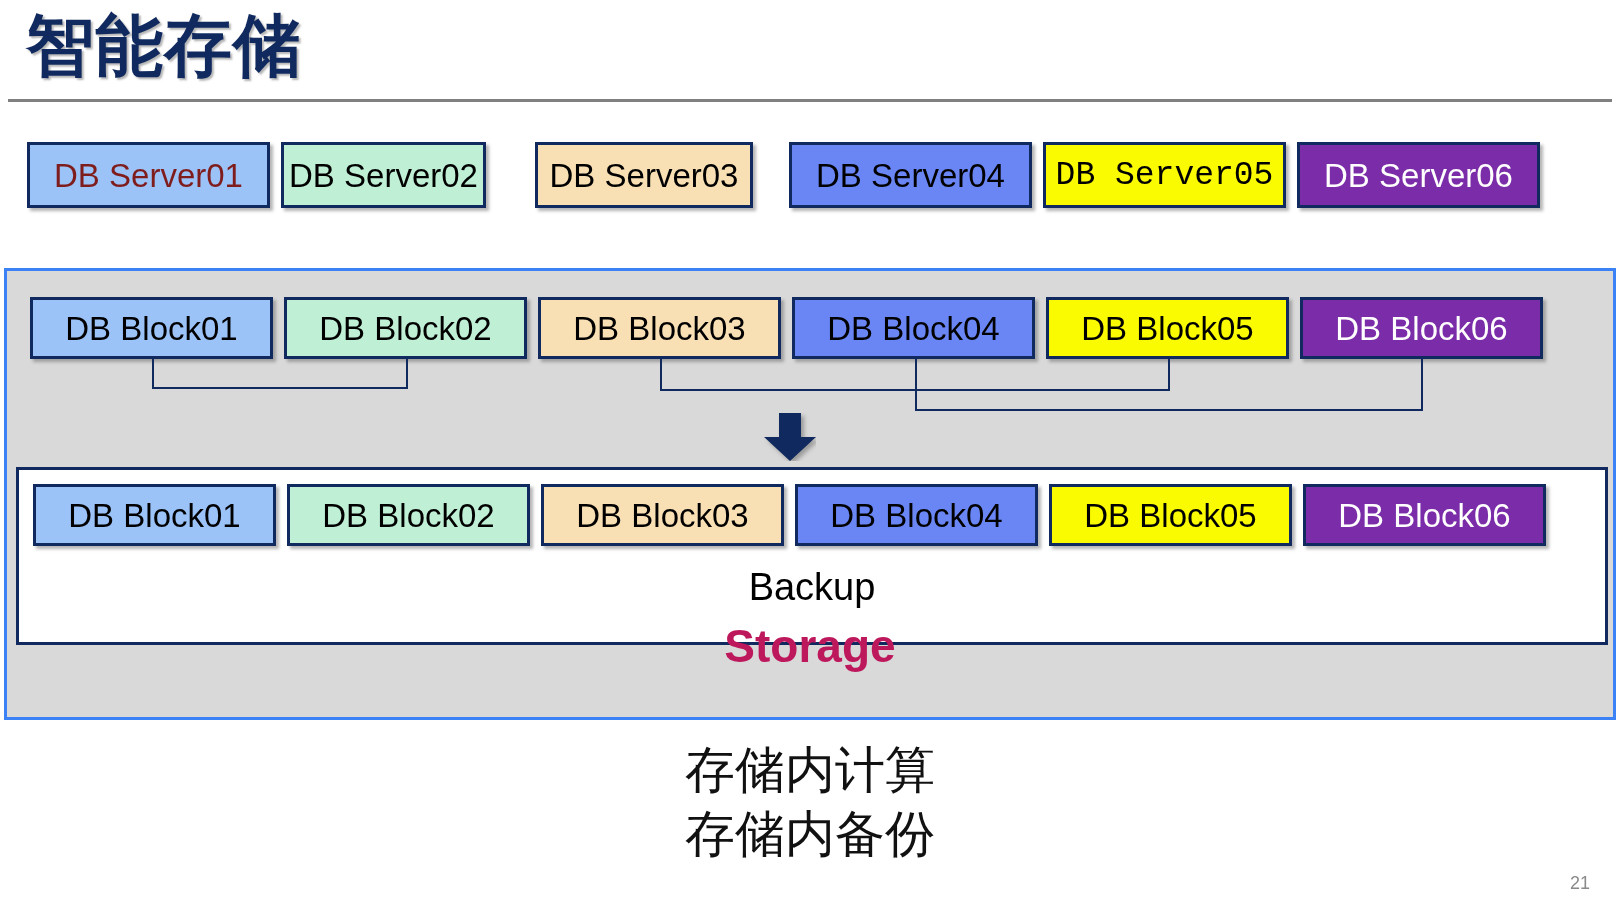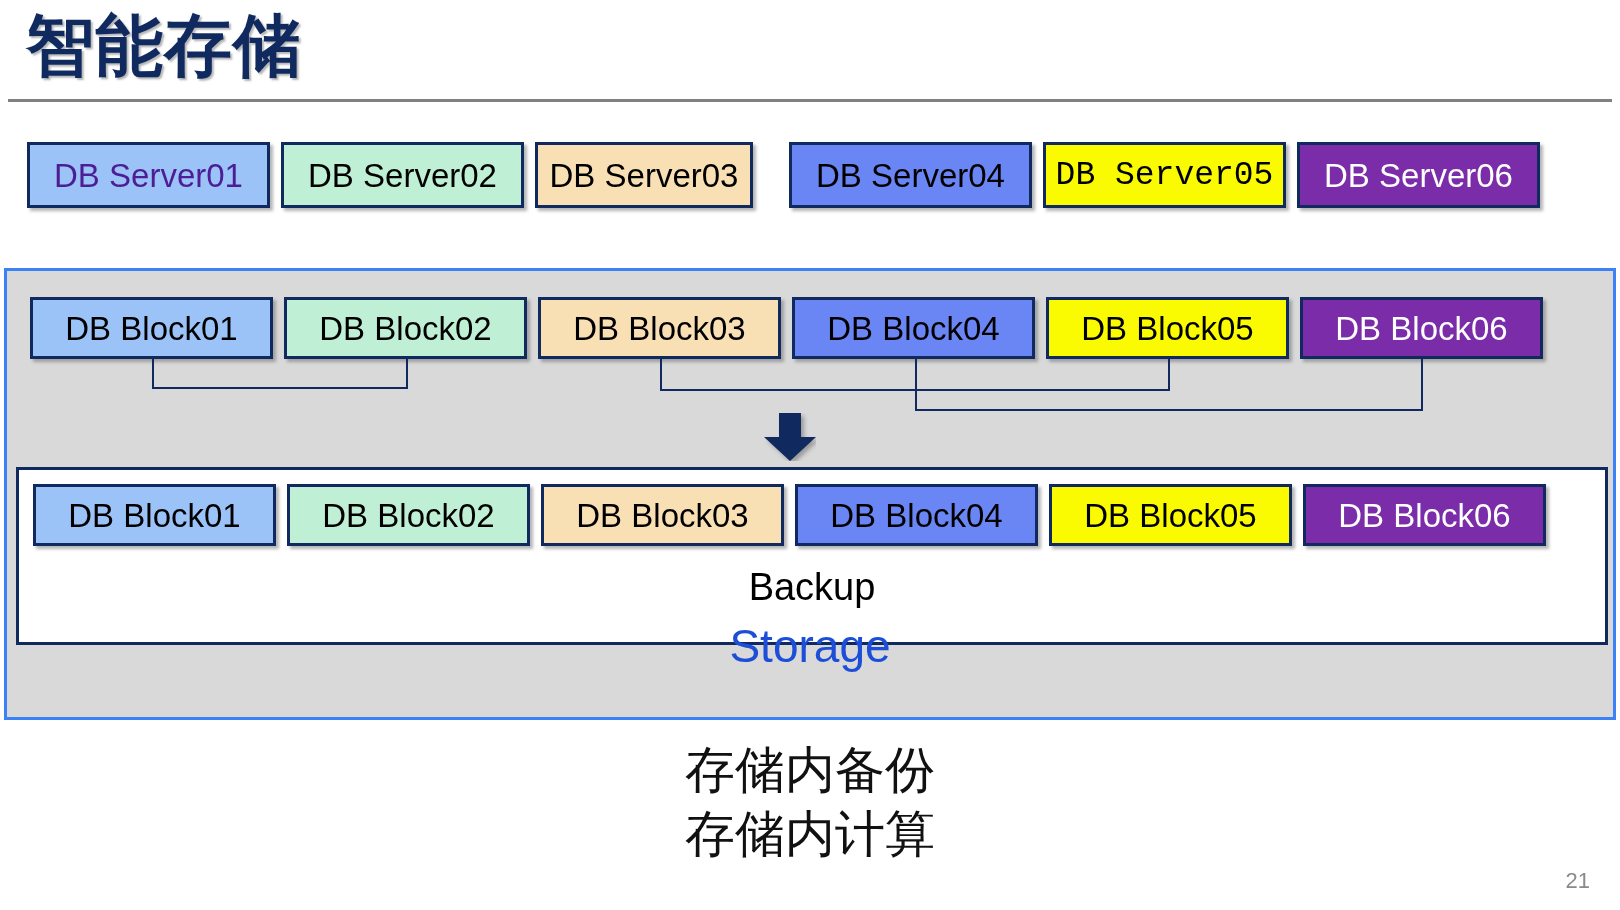--- a/index.html
+++ b/index.html
@@ -70,22 +70,22 @@
     border: 3px solid #3b82f6;
     background: #D9D9D9;
   }
   #storage-label {
     position: absolute;
     left: 0;
     right: 0;
     top: 352px;
     text-align: center;
     font-size: 46px;
-    font-weight: normal;
-    color: #1d4ed8;
+    font-weight: bold;
+    color: #be185d;
     line-height: 1;
   }
 
   
   .blockrow .cbox { height: 62px; }
   #block-row-top .cbox { top: 26px; }
 
   
   #backup-panel {
     position: absolute;
@@ -138,35 +138,35 @@
     line-height: 64px;
     color: #111111;
   }
   #caption div { white-space: nowrap; }
 
   
   #page-number {
     position: absolute;
     right: 30px;
     bottom: 16px;
-    font-size: 22px;
+    font-size: 18px;
     color: #8a8a8a;
   }
 </style>
 </head>
 <body>
 
 <div id="slide-title">智能存储</div>
 <div id="title-rule"></div>
 
 <div id="server-row">
-    <div class="cbox shadowed" style="left: 27px; width: 243px; background: rgb(156, 195, 248); color: #4c1d95;">
+    <div class="cbox shadowed" style="left: 27px; width: 243px; background: rgb(156, 195, 248); color: #7f1d1d;">
       <span>DB Server01</span>
     </div>
-    <div class="cbox shadowed" style="left: 281px; width: 243px; background: rgb(191, 240, 213); color: rgb(0, 0, 0);">
+    <div class="cbox shadowed" style="left: 281px; width: 205px; background: rgb(191, 240, 213); color: rgb(0, 0, 0);">
       <span>DB Server02</span>
     </div>
     <div class="cbox shadowed" style="left: 535px; width: 218px; background: rgb(248, 223, 180); color: rgb(0, 0, 0);">
       <span>DB Server03</span>
     </div>
     <div class="cbox shadowed" style="left: 789px; width: 243px; background: rgb(106, 134, 245); color: rgb(0, 0, 0);">
       <span>DB Server04</span>
     </div>
     <div class="cbox shadowed" style="left: 1043px; width: 243px; background: rgb(250, 250, 0); color: rgb(0, 0, 0); font-family: Liberation Mono, monospace;">
       <span>DB Server05</span>
@@ -232,17 +232,17 @@
           <span>DB Block06</span>
         </div>
       </div>
     <div id="backup-label">Backup</div>
   </div>
 
   <div id="storage-label">Storage</div>
 </div>
 
 <div id="caption">
+  <div>存储内计算</div>
   <div>存储内备份</div>
-  <div>存储内计算</div>
 </div>
 
 <div id="page-number">21</div>
 
 </body></html>

